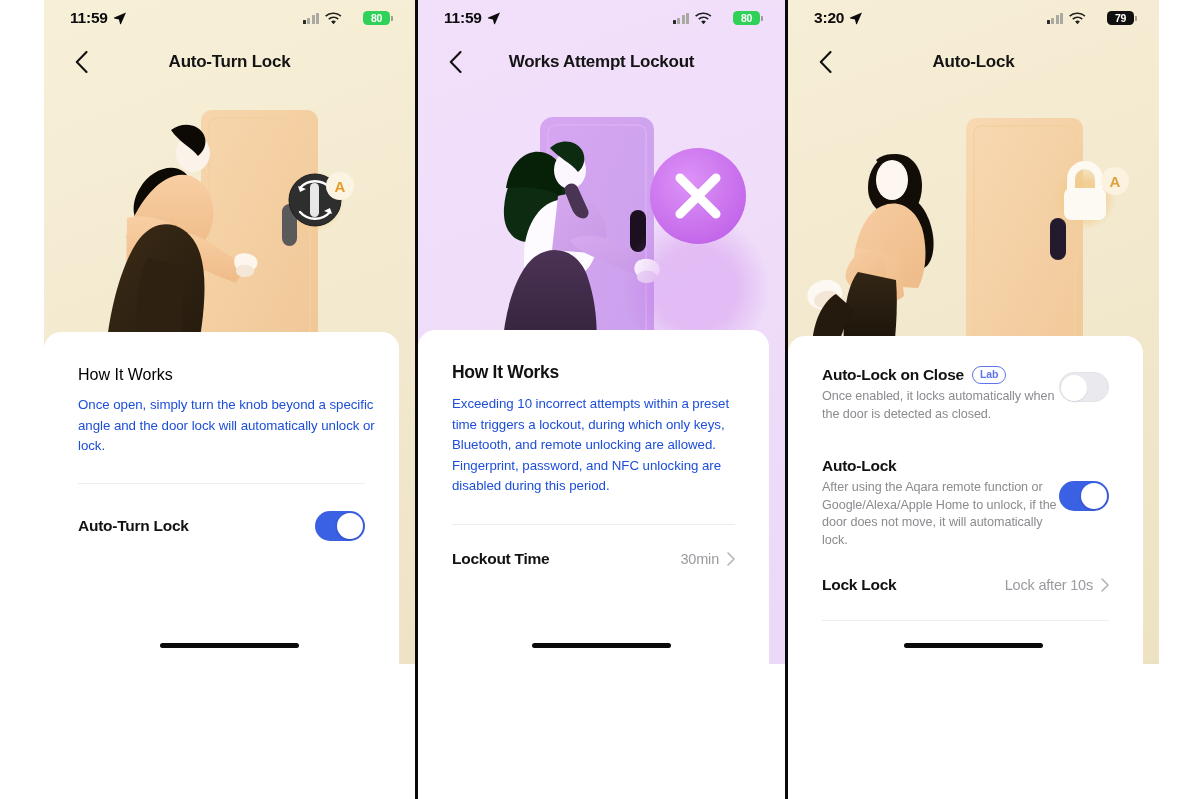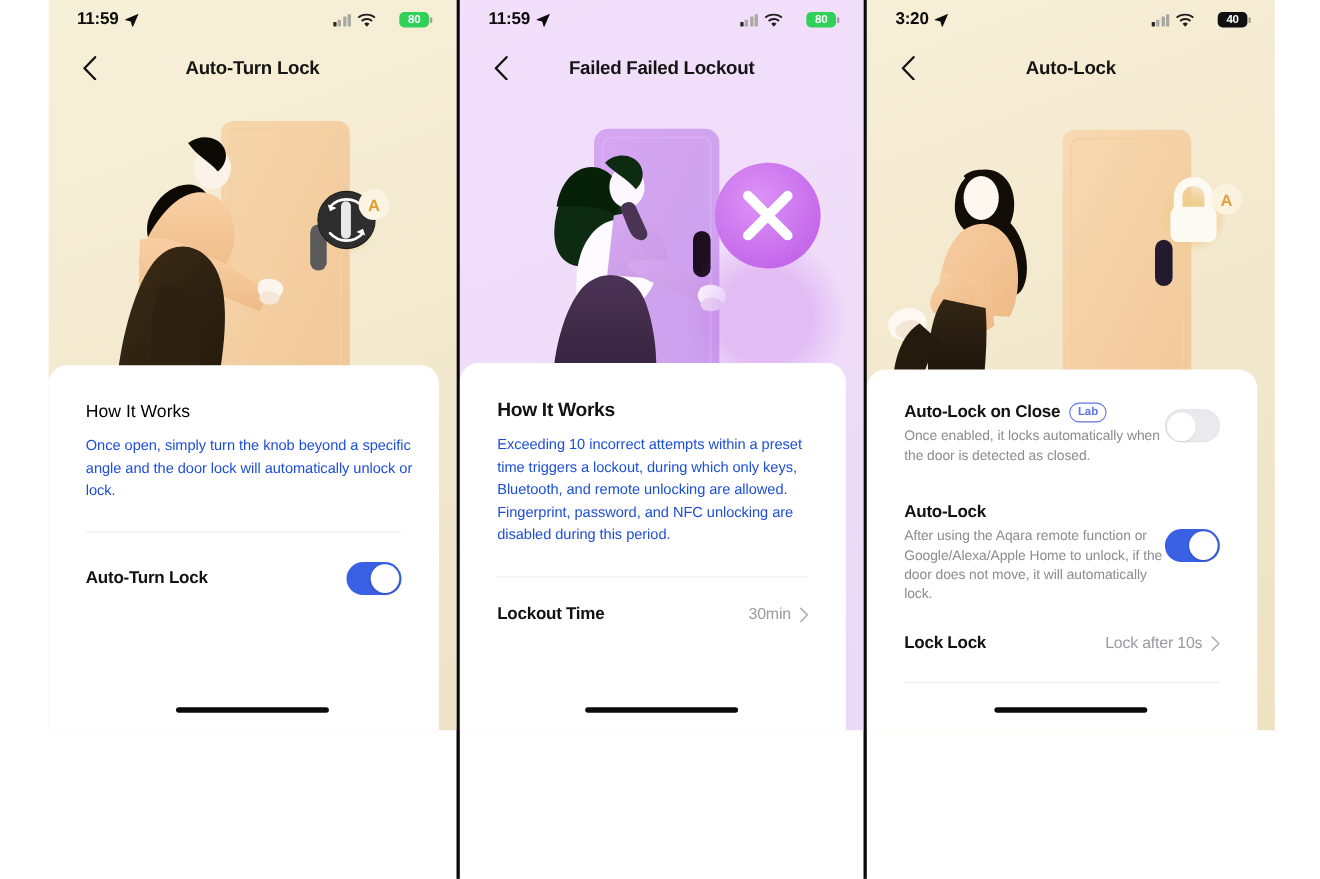--- a/index.html
+++ b/index.html
@@ -333,21 +333,21 @@
         </span>
       </div>
     </div>
 
     <div class="navbar">
       <div class="back-btn">
         <svg width="13" height="22" viewBox="0 0 13 22">
           <path d="M11.5 1 1.8 11l9.7 10" fill="none" stroke="#111" stroke-width="2.1" stroke-linecap="round" stroke-linejoin="round"></path>
         </svg>
       </div>
-      <div class="nav-title">Failed Failed Lockout</div>
+      <div class="nav-title">Works Attempt Lockout</div>
     </div>
 
     <div class="illus">
       <svg viewBox="0 0 367 260" preserveAspectRatio="xMidYMax meet">
         <defs>
           <linearGradient id="g2door" x1="0" y1="0" x2="1" y2="1">
             <stop offset="0" stop-color="#d6a6f2"></stop>
               <stop offset="1" stop-color="#caa0ec"></stop>
           </linearGradient>
           <linearGradient id="g2skirt" x1="0" y1="0" x2="0" y2="1">
@@ -425,21 +425,21 @@
             <i></i>
             <i></i>
             <i></i>
           </span>
         <svg width="17" height="13" viewBox="0 0 17 13">
           <path d="M8.5 2.1c2.6 0 5 1 6.8 2.6l1.1-1.3A12 12 0 0 0 8.5.4 12 12 0 0 0 .1 3.4l1.1 1.3A9.8 9.8 0 0 1 8.5 2.1z" fill="#1e1e1c"></path>
           <path d="M8.5 6.1c1.6 0 3.1.6 4.2 1.6l1.1-1.3a8 8 0 0 0-10.6 0l1.1 1.3A6.2 6.2 0 0 1 8.5 6.1z" fill="#1e1e1c"></path>
           <path d="M8.5 12.3l2.4-2.8a3.8 3.8 0 0 0-4.8 0l2.4 2.8z" fill="#1e1e1c"></path>
         </svg>
         <span class="batt">
-          <span class="batt-body batt-dark">40</span>
+          <span class="batt-body batt-dark">79</span>
           <span class="batt-tip"></span>
         </span>
       </div>
     </div>
 
     <div class="navbar">
       <div class="back-btn">
         <svg width="13" height="22" viewBox="0 0 13 22">
           <path d="M11.5 1 1.8 11l9.7 10" fill="none" stroke="#111" stroke-width="2.1" stroke-linecap="round" stroke-linejoin="round"></path>
         </svg>

